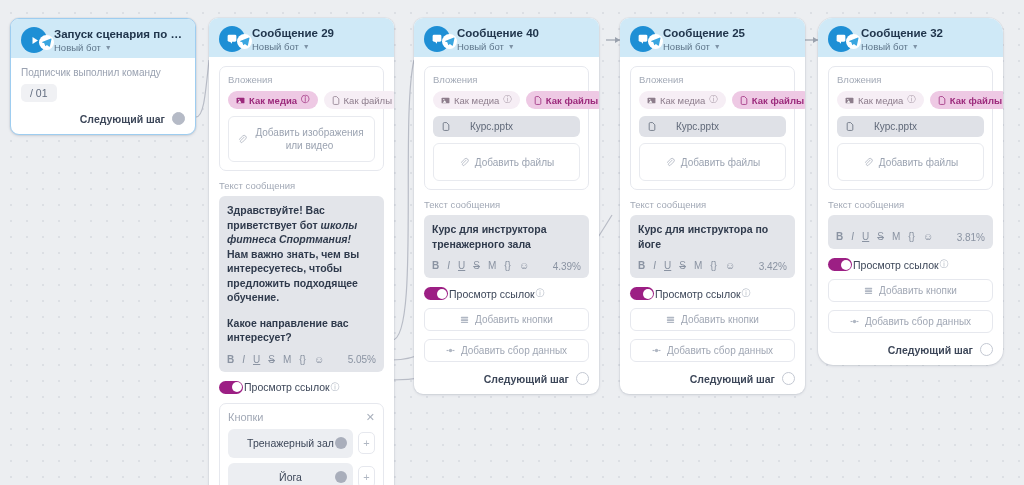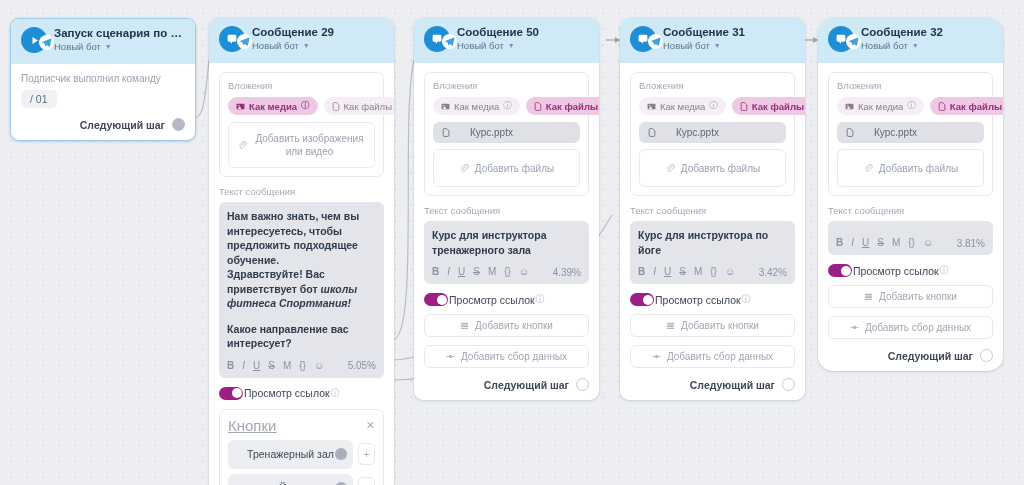--- a/index.html
+++ b/index.html
@@ -25,23 +25,23 @@
     position: absolute;
     background: #ffffff;
     border-radius: 9px;
     box-shadow: 0 1px 3px rgba(30,40,70,.13), 0 0 0 1px rgba(40,60,90,.045);
     overflow: hidden;
   }
   .card.start { border: 1px solid #9ecdf0; }
 
   .card-head {
     background: #cfe9f7;
-    padding: 8px 10px 11px 10px;
+    padding: 8px 10px 5px 10px;
     display: flex;
-    align-items: flex-start;
+    align-items: flex-end;
     gap: 7px;
   }
   .avatar-wrap { position: relative; width: 26px; height: 26px; flex: none; }
   .avatar {
     width: 26px; height: 26px; border-radius: 50%;
     background: #1e8fd5;
     display: flex; align-items: center; justify-content: center;
   }
   .avatar svg { display: block; }
   .tg-badge {
@@ -155,21 +155,21 @@
     gap: 6px; font-size: 10px; color: #a0a7b4; margin-top: 8px;
     background: #fff;
   }
 
   
   .btn-panel { margin-top: 9px; position: relative; }
   .btn-panel-head {
     display: flex; align-items: center; justify-content: space-between;
     margin-bottom: 6px;
   }
-  .btn-panel-title { font-size: 15px; color: #a2a9b6; text-decoration: underline; }
+  .btn-panel-title { font-size: 11px; color: #a2a9b6; }
   .close-x { font-size: 11px; color: #aab1bd; line-height: 10px; }
   .kbtn-row { display: flex; align-items: center; gap: 5px; margin-bottom: 5px; }
   .kbtn {
     flex: 1; background: #eceef2; border-radius: 6px;
     height: 29px; display: flex; align-items: center; justify-content: center;
     position: relative; font-size: 10.5px; color: #3d4759;
   }
   .kbtn .kport {
     position: absolute; right: 6px; top: 50%; transform: translateY(-50%);
     width: 12px; height: 12px; border-radius: 50%; background: #a9aebb;
@@ -291,22 +291,22 @@
                 <path d="M11.5 5 6 10.5a1.8 1.8 0 0 0 2.6 2.6l5.2-5.2a3.3 3.3 0 0 0-4.7-4.7L3.6 8.7" fill="none" stroke="#a5acb9" stroke-width="1.2" stroke-linecap="round"></path>
               </svg>
           </span>
           <span>Добавить изображения или видео</span>
         </div>
       </div>
 
       <div class="section-label">Текст сообщения</div>
       <div class="editor">
         <div class="editor-text">
+          <p><span>Здравствуйте! Вас приветствует бот </span><span class="it">школы фитнеса Спортмания!</span></p>
           <p><span>Нам важно знать, чем вы интересуетесь, чтобы предложить подходящее обучение.</span></p>
-          <p><span>Здравствуйте! Вас приветствует бот </span><span class="it">школы фитнеса Спортмания!</span></p>
           <p class="gap"><span>Какое направление вас интересует?</span></p>
         </div>
         <div class="editor-bar">
           <span class="tool b">B</span>
           <span class="tool i">I</span>
           <span class="tool u">U</span>
           <span class="tool s">S</span>
           <span class="tool">M</span>
           <span class="tool">{}</span>
           <span class="tool">☺</span>
@@ -364,21 +364,21 @@
               <polygon points="4.6,10 8,13.4 8,10" fill="#fff"></polygon>
             </svg>
         </div>
         <div class="tg-badge">
           <svg width="11" height="11" viewBox="0 0 16 16">
               <path d="M14.5 2.2 1.6 7.1c-.6.2-.6.8 0 1l3.2 1 1.2 3.8c.1.4.5.5.8.2l1.8-1.6 3.4 2.5c.4.3.9.1 1-.4l2.3-10.6c.1-.5-.3-.9-.8-.8z" fill="#3aa6e0"></path>
             </svg>
         </div>
       </div>
       <div class="head-text">
-        <div class="head-title">Сообщение 50</div>
+        <div class="head-title">Сообщение 40</div>
         <div class="head-sub">
           <span>Новый бот</span>
           <span class="caret">▼</span>
         </div>
       </div>
     </div>
     <div class="card-body">
 
       <div class="panel">
         <div class="panel-label">Вложения</div>
@@ -483,21 +483,21 @@
               <polygon points="4.6,10 8,13.4 8,10" fill="#fff"></polygon>
             </svg>
         </div>
         <div class="tg-badge">
           <svg width="11" height="11" viewBox="0 0 16 16">
               <path d="M14.5 2.2 1.6 7.1c-.6.2-.6.8 0 1l3.2 1 1.2 3.8c.1.4.5.5.8.2l1.8-1.6 3.4 2.5c.4.3.9.1 1-.4l2.3-10.6c.1-.5-.3-.9-.8-.8z" fill="#3aa6e0"></path>
             </svg>
         </div>
       </div>
       <div class="head-text">
-        <div class="head-title">Сообщение 31</div>
+        <div class="head-title">Сообщение 25</div>
         <div class="head-sub">
           <span>Новый бот</span>
           <span class="caret">▼</span>
         </div>
       </div>
     </div>
     <div class="card-body">
 
       <div class="panel">
         <div class="panel-label">Вложения</div>

